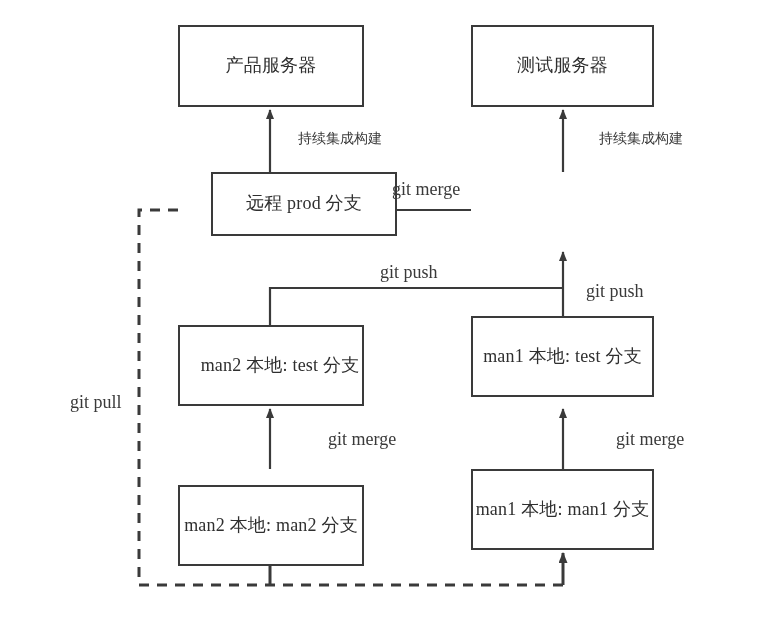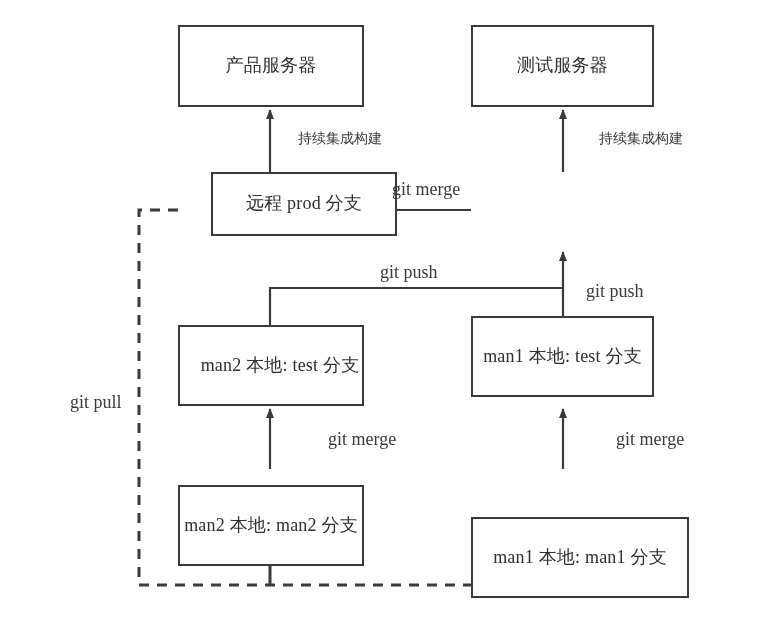--- a/index.html
+++ b/index.html
@@ -116,21 +116,21 @@
   </div>
 
   <div class="node-box" style="left:471px; top:316px; width:183px; height:81px;">
     <span class="node-label">man1 本地: test 分支</span>
   </div>
 
   <div class="node-box" style="left:178px; top:485px; width:186px; height:81px;">
     <span class="node-label">man2 本地: man2 分支</span>
   </div>
 
-  <div class="node-box" style="left:471px; top:469px; width:218px; height:81px;margin-top:48px;">
+  <div class="node-box" style="left:471px; top:469px; width:183px; height:81px;">
     <span class="node-label">man1 本地: man1 分支</span>
   </div>
 
   <div class="edge-label cjk" style="left:298px; top:132px;">持续集成构建</div>
 
   <div class="edge-label cjk" style="left:599px; top:132px;">持续集成构建</div>
 
   <div class="edge-label" style="left:392px; top:180px;">git merge</div>
 
   <div class="edge-label" style="left:380px; top:263px;">git push</div>

